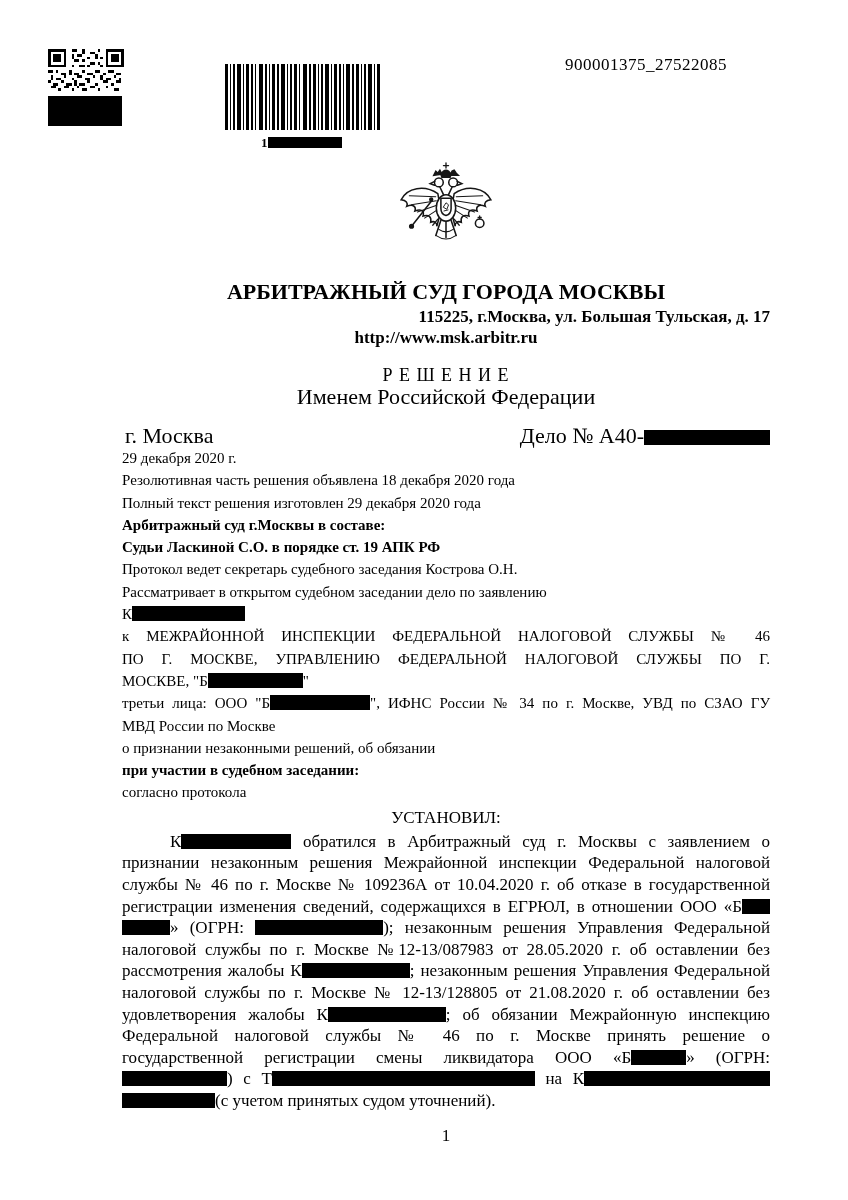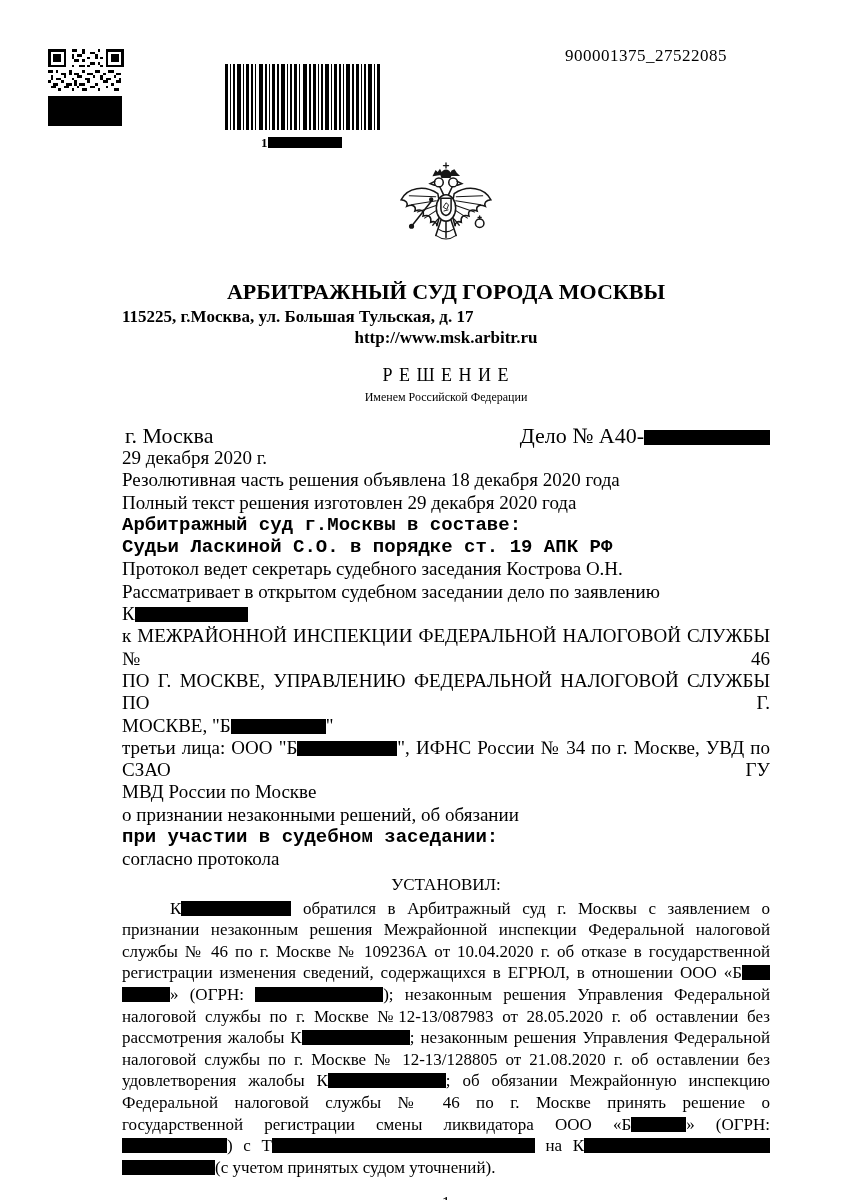--- a/index.html
+++ b/index.html
@@ -14,34 +14,34 @@
     overflow:hidden;
   }
   .content { padding:162px 78px 0 122px; }
 
   
   .qr-wrap { position:absolute; left:48px; top:48px; width:76px; height:78px; }
   .qr-redaction { position:absolute; left:0; top:48px; width:74px; height:30px; background:#000; }
   .barcode-wrap { position:absolute; left:225px; top:64px; width:158px; }
   .barcode-caption { margin-top:3px; padding-left:36px; font-size:13px; font-weight:bold; line-height:12px; }
   .barcode-caption .redact { height:11px; vertical-align:-1px; }
-  .doc-number { position:absolute; top:46px; right:121px; font-size:17px; letter-spacing:0.5px; }
+  .doc-number { position:absolute; top:55px; right:121px; font-size:17px; letter-spacing:0.5px; }
 
   
   .emblem { display:block; margin:0 auto; width:100px; height:102px; }
   .court-name { text-align:center; font-size:22px; font-weight:bold; margin-top:16px; line-height:24px; }
-  .court-address { text-align:left; font-size:17px; font-weight:bold; line-height:21px; margin-top:2px; }
+  .court-address { text-align:right; font-size:17px; font-weight:bold; line-height:21px; margin-top:2px; }
   .court-url { text-align:center; font-size:17px; font-weight:bold; line-height:21px; }
 
   .decision-title { text-align:center; font-size:18px; letter-spacing:1px; margin-top:16px; line-height:22px; }
-  .decision-subtitle { text-align:center; font-size:12px; line-height:22px; }
+  .decision-subtitle { text-align:center; font-size:22px; line-height:22px; }
 
   .case-row { display:flex; justify-content:space-between; margin-top:17px; line-height:22px; font-size:22px; padding-left:3px; }
-  .ln { font-size:19px; line-height:22.3px; text-align:left; }
-  .b { font-weight:bold;font-family:Liberation Mono, monospace; }
+  .ln { font-size:15px; line-height:22.3px; text-align:left; }
+  .b { font-weight:bold; }
   .jl { text-align:justify; text-align-last:justify; }
 
   .ustanovil { text-align:center; font-size:17px; line-height:22px; margin-top:3px; }
 
   .body-par { margin-top:2px; }
   .bl { font-size:17px; line-height:21.6px; min-height:21.6px; }
   .indent { text-indent:48px; }
 
   .redact { display:inline-block; height:15px; background:#000; vertical-align:-2px; }
 

